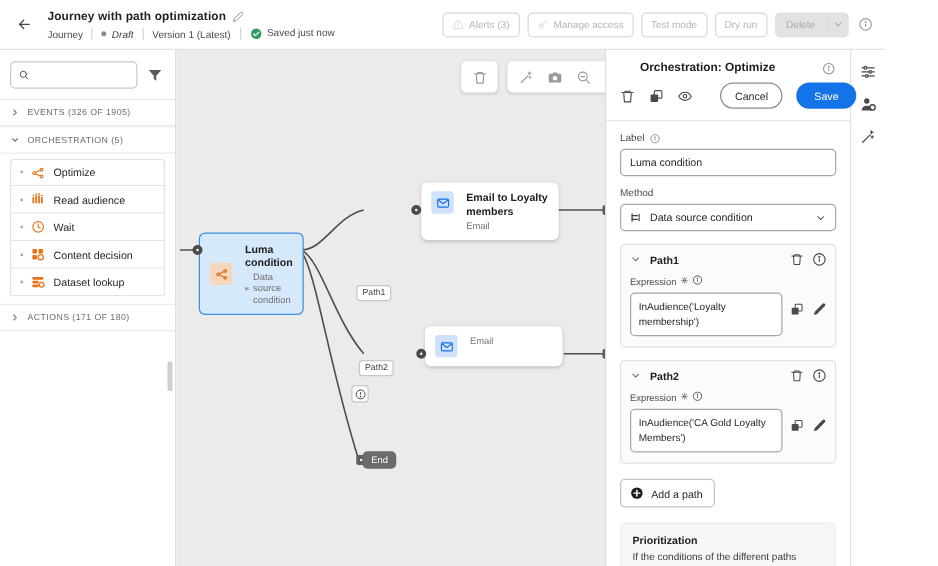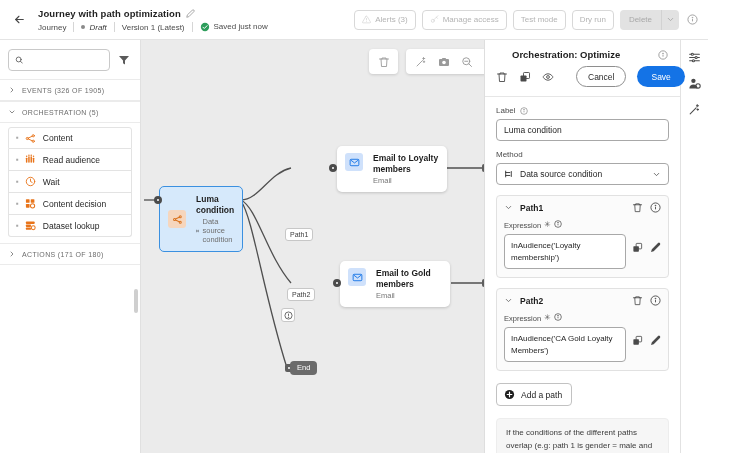--- a/index.html
+++ b/index.html
@@ -351,21 +351,21 @@
           <span class="grip">▪</span>
           <span class="pic">
             <svg width="11" height="11" viewBox="0 0 24 24" fill="none" stroke="currentColor" stroke-width="2" stroke-linecap="round">
               <circle cx="5" cy="12" r="2.4"></circle>
                 <circle cx="18" cy="6" r="2.4"></circle>
                 <circle cx="18" cy="18" r="2.4"></circle>
               <line x1="7.2" y1="11" x2="15.8" y2="7"></line>
                 <line x1="7.2" y1="13" x2="15.8" y2="17"></line>
             </svg>
           </span>
-          <span>Content</span>
+          <span>Optimize</span>
         </div>
         <div class="pitem">
           <span class="grip">▪</span>
           <span class="pic">
             <svg width="11" height="11" viewBox="0 0 24 24" fill="currentColor">
               <rect x="2" y="8" width="3.2" height="11" rx="1.3"></rect>
                 <rect x="7" y="5" width="3.2" height="14" rx="1.3"></rect>
               <rect x="12" y="5" width="3.2" height="14" rx="1.3"></rect>
                 <rect x="17" y="8" width="3.2" height="11" rx="1.3"></rect>
               <circle cx="3.6" cy="5" r="1.6"></circle>
@@ -532,21 +532,20 @@
 
       <div class="port" style="left:192px; top:239px;"></div>
       <div class="node" style="left:199px; top:221px; width:110px;">
         <div class="node-ic mail">
           <svg width="11" height="11" viewBox="0 0 24 24" fill="none" stroke="currentColor" stroke-width="2" stroke-linejoin="round">
             <rect x="2.5" y="5" width="19" height="14" rx="2"></rect>
               <polyline points="3.5 6.5 12 13 20.5 6.5"></polyline>
           </svg>
         </div>
         <div class="node-txt">
-          <div class="node-title">Email to Gold members</div>
           <div class="node-sub plain">Email</div>
         </div>
       </div>
       <div class="endport" style="left:341px; top:239px;"></div>
       <div class="endnode" style="left:346px; top:236px;">End</div>
 
       <div class="endport" style="left:144px; top:324px;"></div>
       <div class="endnode" style="left:149px; top:321px;">End</div>
     </div>
 
@@ -737,20 +736,21 @@
           <span class="plus">
             <svg width="11" height="11" viewBox="0 0 24 24" fill="currentColor">
               <circle cx="12" cy="12" r="10"></circle>
               <path d="M12 7v10M7 12h10" stroke="#fff" stroke-width="2.6" stroke-linecap="round"></path>
             </svg>
           </span>
           <span>Add a path</span>
         </div>
 
         <div class="priocard">
+          <div class="prio-title">Prioritization</div>
           <div class="prio-body">If the conditions of the different paths overlap (e.g: path 1 is gender = male and path 2 is status = prospect), the path above in the canvas will always be prioritized.</div>
         </div>
       </div>
     </div>
 
     <div class="rail">
       <span class="rail-ic">
         <svg width="13" height="13" viewBox="0 0 24 24" fill="none" stroke="currentColor" stroke-width="1.9" stroke-linecap="round">
           <line x1="3" y1="6" x2="21" y2="6"></line>
             <line x1="3" y1="12" x2="21" y2="12"></line>

